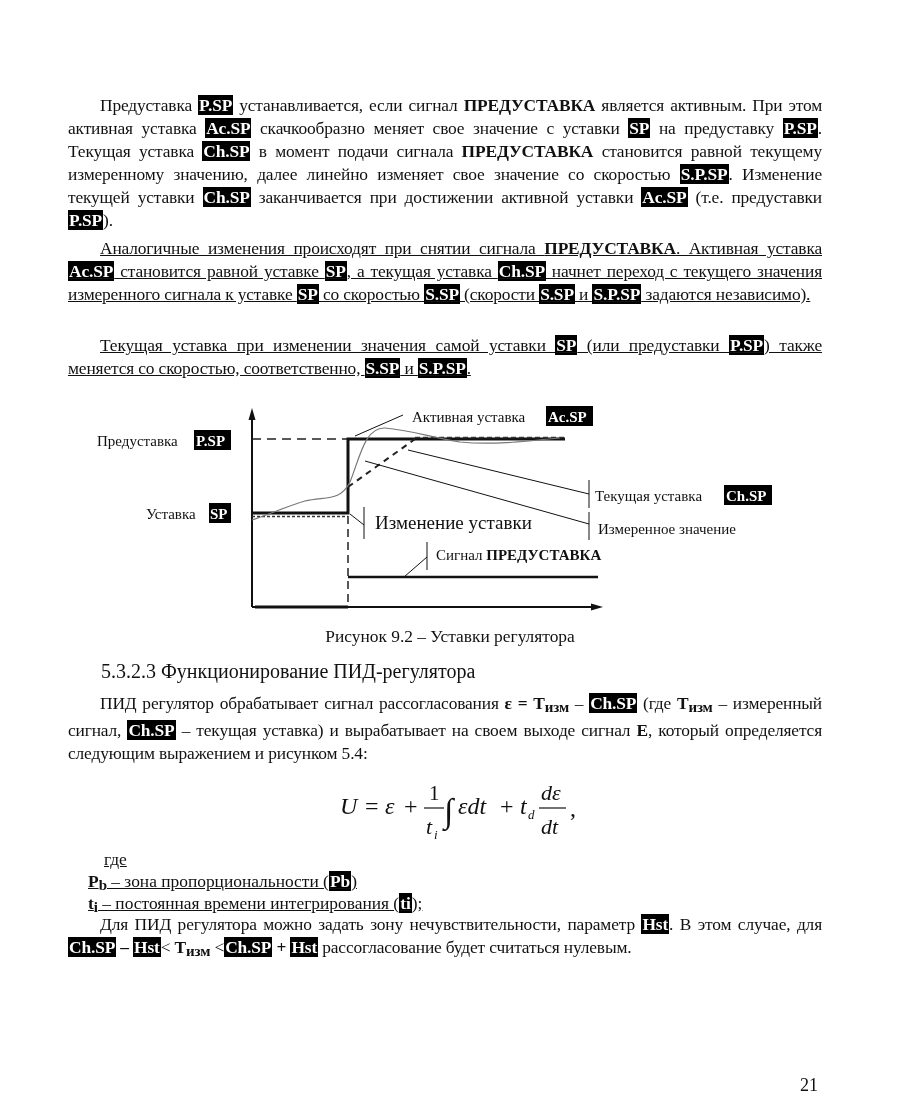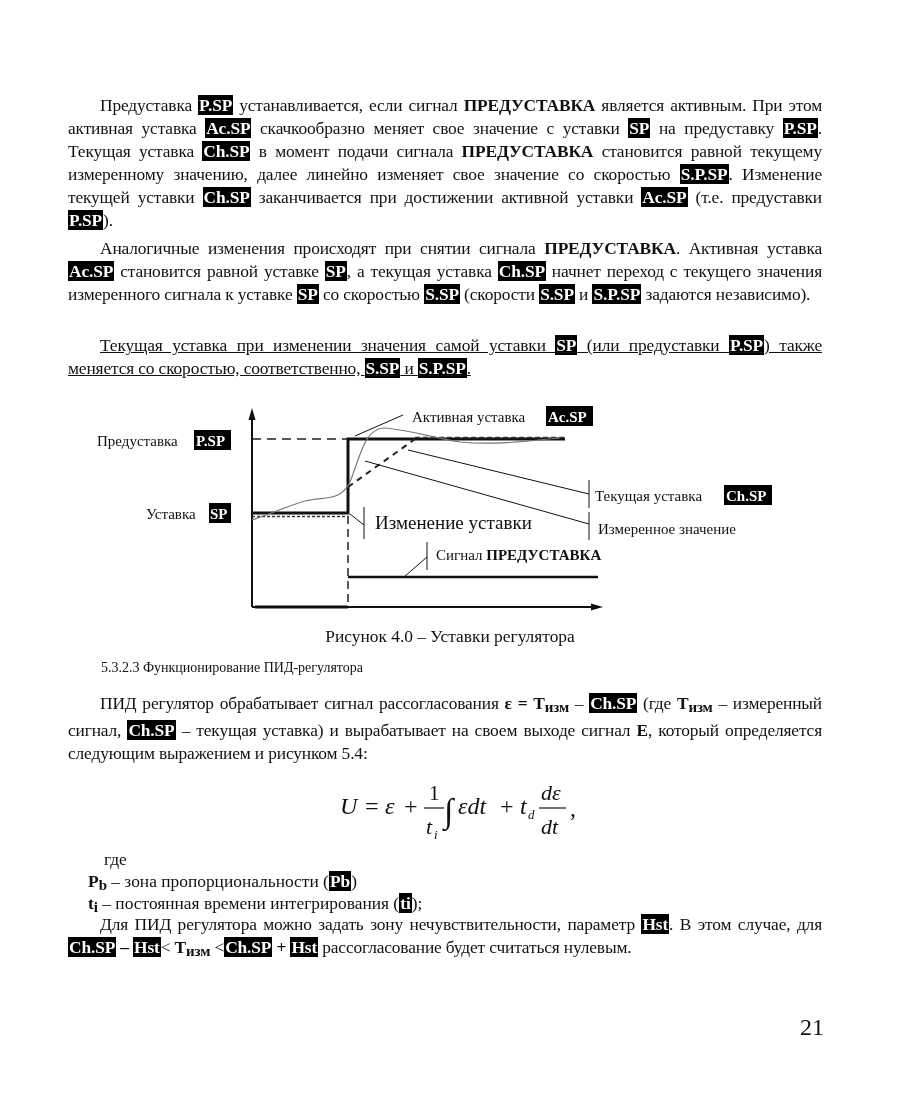--- a/index.html
+++ b/index.html
@@ -6,36 +6,36 @@
   body { width:900px; height:1117px; position:relative; overflow:hidden;
          font-family:"Liberation Serif", "DejaVu Serif", serif; color:#111; }
   .page { position:absolute; left:0; top:0; width:900px; height:1117px;margin-top:32px; }
   .para { position:absolute; left:68px; width:754px; font-size:17.4px; line-height:23px;
           text-align:justify; text-align-last:left; letter-spacing:-0.15px; }
   .indent { text-indent:32px; }
   .tag { background:#000; color:#fff; font-weight:bold; padding:0 1px; }
   b { font-weight:bold; }
   .sub { font-size:15px; vertical-align:-3px; }
   .caption { position:absolute; left:0; width:900px; text-align:center; top:594px; font-size:17.4px; }
-  .heading { position:absolute; left:101px; top:628px; font-size:14px; }
+  .heading { position:absolute; left:101px; top:628px; font-size:20px; }
   .formula { position:absolute; left:338px; top:740px; width:260px; height:70px; }
-  .where { position:absolute; left:88px; font-size:17.4px; line-height:22px; }
-  .pagenum { position:absolute; left:800px; top:982px; font-size:24px; }
+  .where { position:absolute; left:88px; font-size:17.4px; line-height:22px;text-decoration:underline; }
+  .pagenum { position:absolute; left:800px; top:1043px; font-size:18px; }
   svg text { font-family:"Liberation Serif", "DejaVu Serif", serif; }
 </style>
 </head>
 <body>
 
 <div class="page">
 
   <div class="para indent" style="top:62px;">
     <span>Предуставка </span><span class="tag">P.SP</span><span> устанавливается, если сигнал </span><b>ПРЕДУСТАВКА</b><span> является активным. При этом активная уставка </span><span class="tag">Ac.SP</span><span> скачкообразно меняет свое значение с уставки </span><span class="tag">SP</span><span> на предуставку </span><span class="tag">P.SP</span><span>. Текущая уставка </span><span class="tag">Ch.SP</span><span> в момент подачи сигнала </span><b>ПРЕДУСТАВКА</b><span> становится равной текущему измеренному значению, далее линейно изменяет свое значение со скоростью </span><span class="tag">S.P.SP</span><span>. Изменение текущей уставки </span><span class="tag">Ch.SP</span><span> заканчивается при достижении активной уставки  </span><span class="tag">Ac.SP</span><span> (т.е. предуставки </span><span class="tag">P.SP</span><span>).</span>
   </div>
 
-  <div class="para indent" style="top:205px;">
+  <div class="para indent" style="top:205px;text-decoration:underline;">
     <span>Аналогичные изменения происходят при снятии сигнала </span><b>ПРЕДУСТАВКА</b><span>. Активная уставка </span><span class="tag">Ac.SP</span><span> становится равной уставке </span><span class="tag">SP</span><span>, а текущая уставка </span><span class="tag">Ch.SP</span><span> начнет переход с текущего значения измеренного сигнала к уставке </span><span class="tag">SP</span><span> со скоростью </span><span class="tag">S.SP</span><span> (скорости </span><span class="tag">S.SP</span><span> и  </span><span class="tag">S.P.SP</span><span> задаются независимо).</span>
   </div>
 
   <div class="para indent" style="top:302px;text-decoration:underline;">
     <span>Текущая уставка при изменении значения самой уставки </span><span class="tag">SP</span><span> (или  предуставки </span><span class="tag">P.SP</span><span>) также меняется со скоростью, соответственно, </span><span class="tag">S.SP</span><span> и </span><span class="tag">S.P.SP</span><span>.</span>
   </div>
 
   <svg style="position:absolute; left:0; top:360px;" width="900" height="230" viewBox="0 360 900 230">
 
     <line x1="252" y1="575" x2="252" y2="382" stroke="#111" stroke-width="2"></line>
@@ -84,21 +84,21 @@
     <rect x="724" y="453" width="48" height="20" fill="#000"></rect>
     <text x="726" y="469" font-size="15" font-weight="bold" fill="#fff">Ch.SP</text>
 
     <text x="598" y="502" font-size="15" fill="#111">Измеренное значение</text>
 
     <text x="375" y="497" font-size="19" fill="#111">Изменение уставки</text>
 
     <text x="436" y="528" font-size="15" fill="#111"><tspan>Сигнал</tspan><tspan> </tspan><tspan font-weight="bold">ПРЕДУСТАВКА</tspan></text>
   </svg>
 
-  <div class="caption">Рисунок 4.0 – Уставки регулятора</div>
+  <div class="caption">Рисунок 9.2 – Уставки регулятора</div>
 
   <div class="heading">5.3.2.3 Функционирование ПИД-регулятора</div>
 
   <div class="para indent" style="top:660px;">
     <span>ПИД регулятор обрабатывает сигнал рассогласования </span><b>ε</b><b> = </b><b>T</b><b class="sub">изм</b><span> – </span><span class="tag">Ch.SP</span><span> (где </span><b>T</b><b class="sub">изм</b><span> – измеренный сигнал, </span><span class="tag">Ch.SP</span><span> – текущая уставка) и вырабатывает на своем выходе сигнал </span><b>E</b><span>, который определяется следующим выражением и рисунком 5.4:</span>
   </div>
 
   <svg class="formula" viewBox="0 0 260 70" width="260" height="70">
     <g font-family="Liberation Serif, DejaVu Serif, serif" font-style="italic" font-size="24" fill="#111">
       <text x="2" y="42">U</text>

